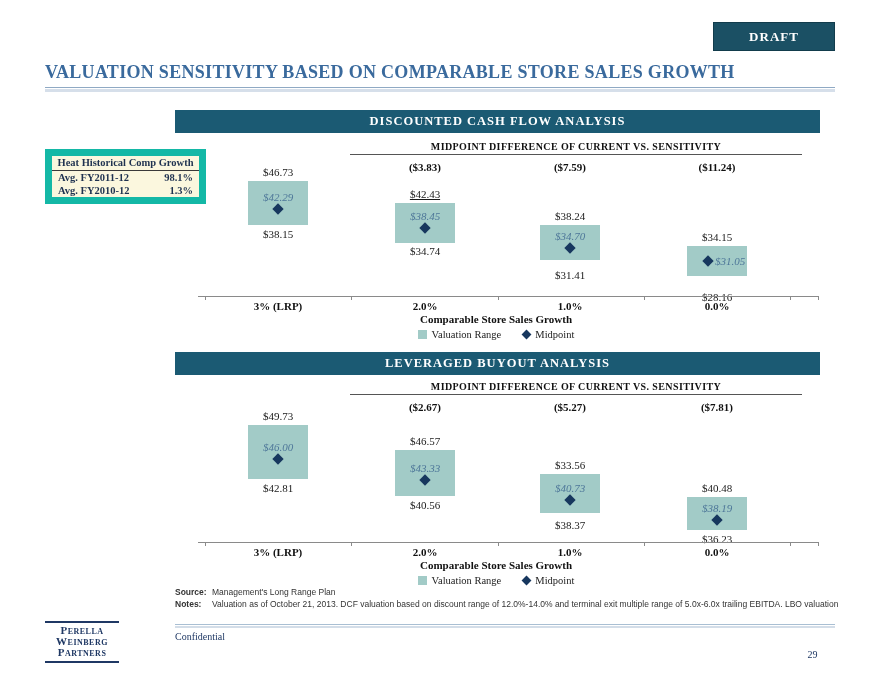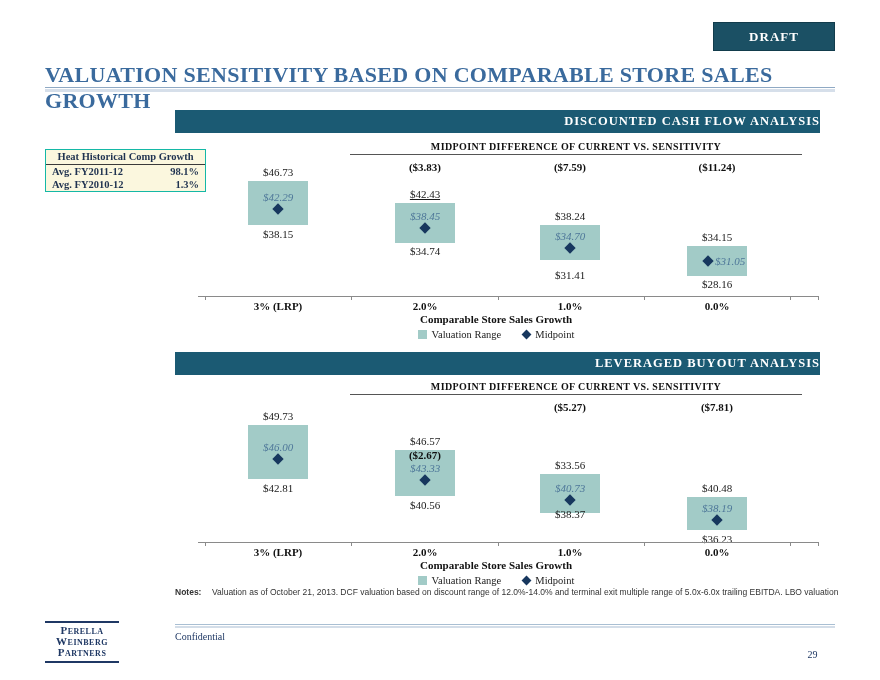--- a/index.html
+++ b/index.html
@@ -5,33 +5,33 @@
   * { margin:0; padding:0; box-sizing:border-box; }
   html,body { width:880px; height:680px; background:#ffffff; }
   body { position:relative; font-family:"Liberation Serif", serif; overflow:hidden; }
   .abs { position:absolute; }
 
   .draft-badge { left:713px; top:22px; width:122px; height:29px; background:#1B5064;
     border:1px solid #123C4C; color:#ffffff; font-weight:bold; font-size:13px;
     letter-spacing:1px; text-align:center; line-height:27px; }
 
   .slide-title { left:45px; top:62px; width:790px; color:#3A6A9D; font-weight:bold;
-    font-size:22px; letter-spacing:0.3px; }
+    font-size:18px; letter-spacing:0.3px; }
   .title-rule { left:45px; top:87px; width:790px; height:6px;
     border-top:1px solid #8FA9C4; }
   .title-rule::after { content:""; display:block; margin-top:1px; height:3px; background:#D6DFEA; }
 
   .heat-table { left:45px; top:149px; width:161px; background:#FBF7DE;
-    border:1px solid #14b8a6; font-size:10.5px; color:#1F3250; font-weight:bold; }
+    border:7px solid #14b8a6; font-size:10.5px; color:#1F3250; font-weight:bold; }
   .heat-table .ht-title { text-align:center; padding:1px 4px 2px 4px; border-bottom:1px solid #3a3a3a; }
   .heat-table .ht-row { display:flex; justify-content:space-between; padding:1px 6px; }
 
   .section-header { left:175px; width:645px; height:23px; background:#1B5A73;
     color:#ffffff; font-weight:bold; font-size:12.5px; letter-spacing:1px;
-    text-align:right; line-height:23px; }
+    text-align:center; line-height:23px; }
   .hdr-dcf { top:110px; }
   .hdr-lbo { top:352px; }
 
   .chart { position:absolute; left:172px; width:648px; }
   .chart-dcf { top:140px; height:200px; }
   .chart-lbo { top:380px; height:206px; }
 
   .mid-header { position:absolute; left:178px; top:1px; width:452px; height:14px;
     text-align:center; font-weight:bold; font-size:10px; letter-spacing:0.4px;
     color:#111; border-bottom:1px solid #555; }
@@ -121,21 +121,21 @@
     <div class="cat" style="left: 203px; top: 160px;">2.0%</div>
     <div class="bar" style="left: 368px; top: 84.5px; width: 60px; height: 35px;"></div>
     <div class="vlabel" style="left: 358px; top: 69.5px;">$38.24</div>
     <div class="vlabel" style="left: 358px; top: 129px;">$31.41</div>
     <div class="mlabel" style="left: 358px; top: 89.6px;">$34.70</div>
     <div class="diamond" style="left: 394px; top: 103.6px;"></div>
     <div class="diff" style="left: 353px; top: 21px;">($7.59)</div>
     <div class="cat" style="left: 348px; top: 160px;">1.0%</div>
     <div class="bar" style="left: 515px; top: 105.5px; width: 60px; height: 30.7px;"></div>
     <div class="vlabel" style="left: 505px; top: 90.5px; text-align: center;">$34.15</div>
-    <div class="vlabel" style="left: 505px; top: 138px;">$28.16</div>
+    <div class="vlabel" style="left: 505px; top: 151px;">$28.16</div>
     <div class="mlabel side" style="left: 543px; top: 115.4px;">$31.05</div>
     <div class="diamond" style="left: 532px; top: 117.4px;"></div>
     <div class="diff" style="left: 500px; top: 21px; text-align: center;">($11.24)</div>
     <div class="cat" style="left: 495px; top: 160px;">0.0%</div>
     <div class="axis" style="left: 26px; top: 156px; width: 621px;"></div>
     <div class="tick" style="left: 33px; top: 156px;"></div>
     <div class="tick" style="left: 179px; top: 156px;"></div>
     <div class="tick" style="left: 326px; top: 156px;"></div>
     <div class="tick" style="left: 472px; top: 156px;"></div>
     <div class="tick" style="left: 618px; top: 156px;"></div>
@@ -161,25 +161,25 @@
     <div class="vlabel" style="left: 66px; top: 29.9px;">$49.73</div>
     <div class="vlabel" style="left: 66px; top: 101.8px;">$42.81</div>
     <div class="mlabel" style="left: 66px; top: 61px;">$46.00</div>
     <div class="diamond" style="left: 102px; top: 75px;"></div>
     <div class="cat" style="left: 56px; top: 166px;">3% (LRP)</div>
     <div class="bar" style="left: 223px; top: 69.6px; width: 60px; height: 46.8px;"></div>
     <div class="vlabel" style="left: 213px; top: 54.6px;">$46.57</div>
     <div class="vlabel" style="left: 213px; top: 119.4px;">$40.56</div>
     <div class="mlabel" style="left: 213px; top: 81.8px;">$43.33</div>
     <div class="diamond" style="left: 249px; top: 95.8px;"></div>
-    <div class="diff" style="left: 208px; top: 21px; margin-top: 48px;">($2.67)</div>
+    <div class="diff" style="left: 208px; top: 21px;">($2.67)</div>
     <div class="cat" style="left: 203px; top: 166px;">2.0%</div>
     <div class="bar" style="left: 368px; top: 93.5px; width: 60px; height: 39.9px;"></div>
     <div class="vlabel" style="left: 358px; top: 78.5px;">$33.56</div>
-    <div class="vlabel" style="left: 358px; top: 128px;">$38.37</div>
+    <div class="vlabel" style="left: 358px; top: 139px;">$38.37</div>
     <div class="mlabel" style="left: 358px; top: 102px;">$40.73</div>
     <div class="diamond" style="left: 394px; top: 116px;"></div>
     <div class="diff" style="left: 353px; top: 21px;">($5.27)</div>
     <div class="cat" style="left: 348px; top: 166px;">1.0%</div>
     <div class="bar" style="left: 515px; top: 117px; width: 60px; height: 33.1px;"></div>
     <div class="vlabel" style="left: 505px; top: 102px;">$40.48</div>
     <div class="vlabel" style="left: 505px; top: 153.1px;">$36.23</div>
     <div class="mlabel" style="left: 505px; top: 121.8px;">$38.19</div>
     <div class="diamond" style="left: 541px; top: 135.8px;"></div>
     <div class="diff" style="left: 500px; top: 21px;">($7.81)</div>
@@ -188,20 +188,24 @@
     <div class="tick" style="left: 33px; top: 162px;"></div>
     <div class="tick" style="left: 179px; top: 162px;"></div>
     <div class="tick" style="left: 326px; top: 162px;"></div>
     <div class="tick" style="left: 472px; top: 162px;"></div>
     <div class="tick" style="left: 618px; top: 162px;"></div>
     <div class="tick" style="left: 646px; top: 162px;"></div>
   </div>
 
 <div class="abs footnotes">
   <div class="fn-row">
+    <span class="fn-label">Source:</span>
+    <span class="fn-text">Management's Long Range Plan</span>
+  </div>
+  <div class="fn-row">
     <span class="fn-label">Notes:</span>
     <span class="fn-text">
       <span>Valuation as of October 21, 2013. DCF valuation based on discount range of 12.0%-14.0% and terminal exit multiple range of 5.0x-6.0x trailing EBITDA. LBO valuation</span><br>
     </span>
   </div>
 </div>
 
 <div class="abs bottom-rule"></div>
 
 <div class="abs logo">

